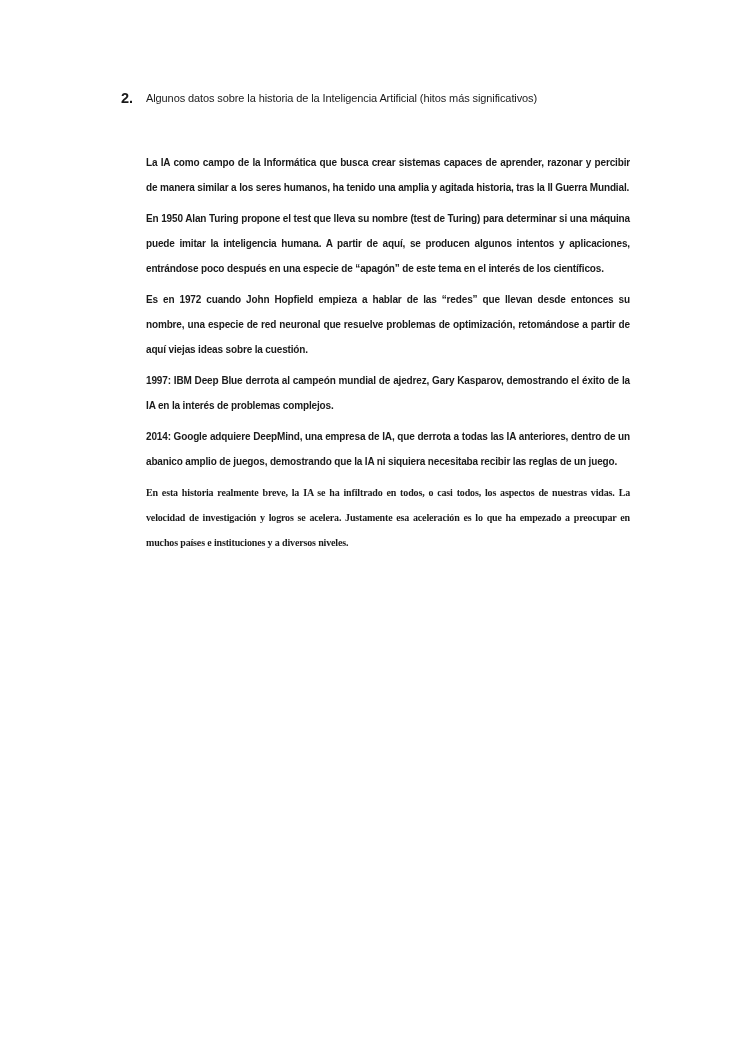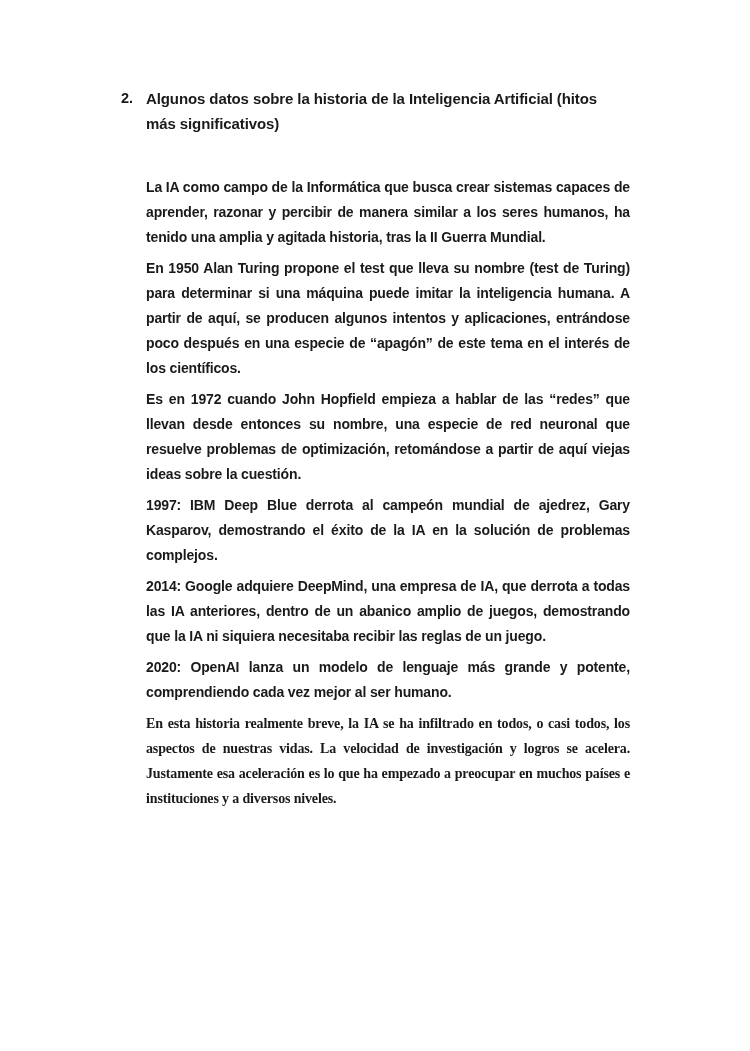--- a/index.html
+++ b/index.html
@@ -37,27 +37,27 @@
   }
 
   .heading-number {
     width: 25px;
     flex: 0 0 25px;
     font-weight: 700;
   }
 
   .heading-text {
     flex: 1;
-    font-size: 15px;
-    font-weight: 700;
+    font-size: 11px;
+    font-weight: 400;
     line-height: 25px;
   }
 
   .paragraphs p {
-    font-size: 14px;
+    font-size: 10px;
     font-weight: 700;
     line-height: 25px;
     letter-spacing: -0.15px;
     text-align: justify;
     margin-bottom: 6px;
   }
 
   .paragraphs p:last-child {
     margin-bottom: 0;
     font-family: Liberation Serif, serif;
@@ -71,20 +71,19 @@
 
     <div class="heading">
       <span class="heading-number">2.</span>
       <h2 class="heading-text">Algunos datos sobre la historia de la Inteligencia Artificial (hitos más significativos)</h2>
     </div>
 
     <div class="paragraphs">
       <p>La IA como campo de la Informática que busca crear sistemas capaces de aprender, razonar y percibir de manera similar a los seres humanos, ha tenido una amplia y agitada historia, tras la II Guerra Mundial.</p>
       <p>En 1950 Alan Turing propone el test que lleva su nombre (test de Turing) para determinar si una máquina puede imitar la inteligencia humana. A partir de aquí, se producen algunos intentos y aplicaciones, entrándose poco después en una especie de “apagón” de este tema en el interés de los científicos.</p>
       <p>Es en 1972 cuando John Hopfield empieza a hablar de las “redes” que llevan desde entonces su nombre, una especie de red neuronal que resuelve problemas de optimización, retomándose a partir de aquí viejas ideas sobre la cuestión.</p>
-      <p>1997: IBM Deep Blue derrota al campeón mundial de ajedrez, Gary Kasparov, demostrando el éxito de la IA en la solución de problemas complejos.</p>
+      <p>1997: IBM Deep Blue derrota al campeón mundial de ajedrez, Gary Kasparov, demostrando el éxito de la IA en la interés de problemas complejos.</p>
       <p>2014: Google adquiere DeepMind, una empresa de IA, que derrota a todas las IA anteriores, dentro de un abanico amplio de juegos, demostrando que la IA ni siquiera necesitaba recibir las reglas de un juego.</p>
-      <p>2020: OpenAI lanza un modelo de lenguaje más grande y potente, comprendiendo cada vez mejor al ser humano.</p>
       <p>En esta historia realmente breve, la IA se ha infiltrado en todos, o casi todos, los aspectos de nuestras vidas. La velocidad de investigación y logros se acelera. Justamente esa aceleración es lo que ha empezado a preocupar en muchos países e instituciones y a diversos niveles.</p>
     </div>
 
   </div>
 </div>
 
 </body></html>

